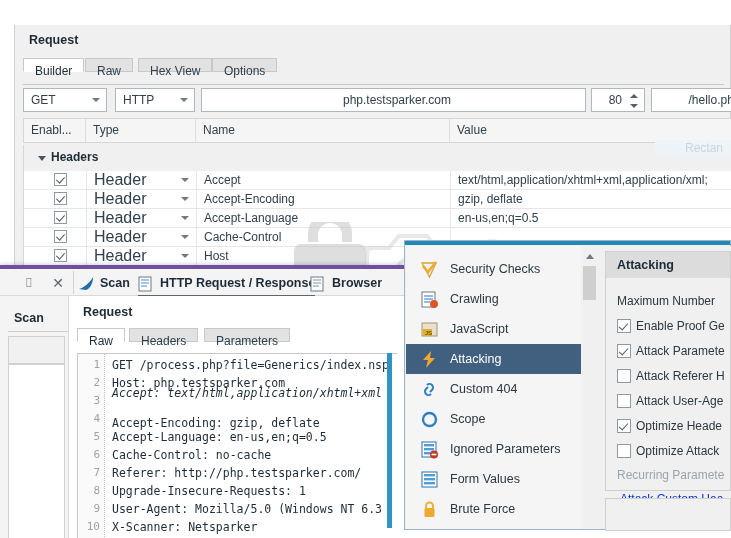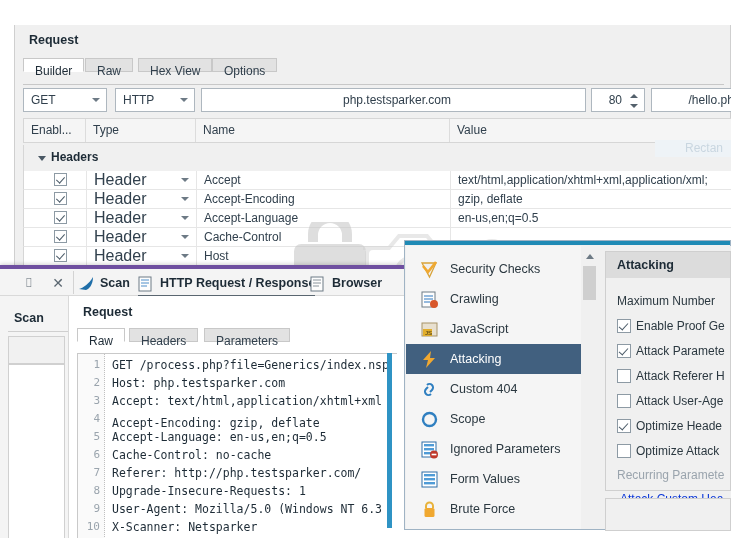--- a/index.html
+++ b/index.html
@@ -371,21 +371,21 @@
         <span class="ln" style="top:58px;">4</span>
         <span class="ln" style="top:76px;">5</span>
         <span class="ln" style="top:94px;">6</span>
         <span class="ln" style="top:112px;">7</span>
         <span class="ln" style="top:130px;">8</span>
         <span class="ln" style="top:148px;">9</span>
         <span class="ln" style="top:166px;">10</span>
       </div>
       <span class="cl" style="top:22px;">Host: php.testsparker.com</span>
       <span class="cl" style="top:4px;">GET /process.php?file=Generics/index.nsp</span>
-      <span class="cl" style="top:40px;">Accept: text/html,application/xhtml+xml</span>
+      <span class="cl" style="top:32px;font-style:italic;">Accept: text/html,application/xhtml+xml</span>
       <span class="cl" style="top:62px;">Accept-Encoding: gzip, deflate</span>
       <span class="cl" style="top:76px;">Accept-Language: en-us,en;q=0.5</span>
       <span class="cl" style="top:94px;">Cache-Control: no-cache</span>
       <span class="cl" style="top:112px;">Referer: http://php.testsparker.com/</span>
       <span class="cl" style="top:130px;">Upgrade-Insecure-Requests: 1</span>
       <span class="cl" style="top:148px;">User-Agent: Mozilla/5.0 (Windows NT 6.3</span>
       <span class="cl" style="top:166px;">X-Scanner: Netsparker</span>
     </div>
     <div id="code-vscroll"></div>
   </div>

